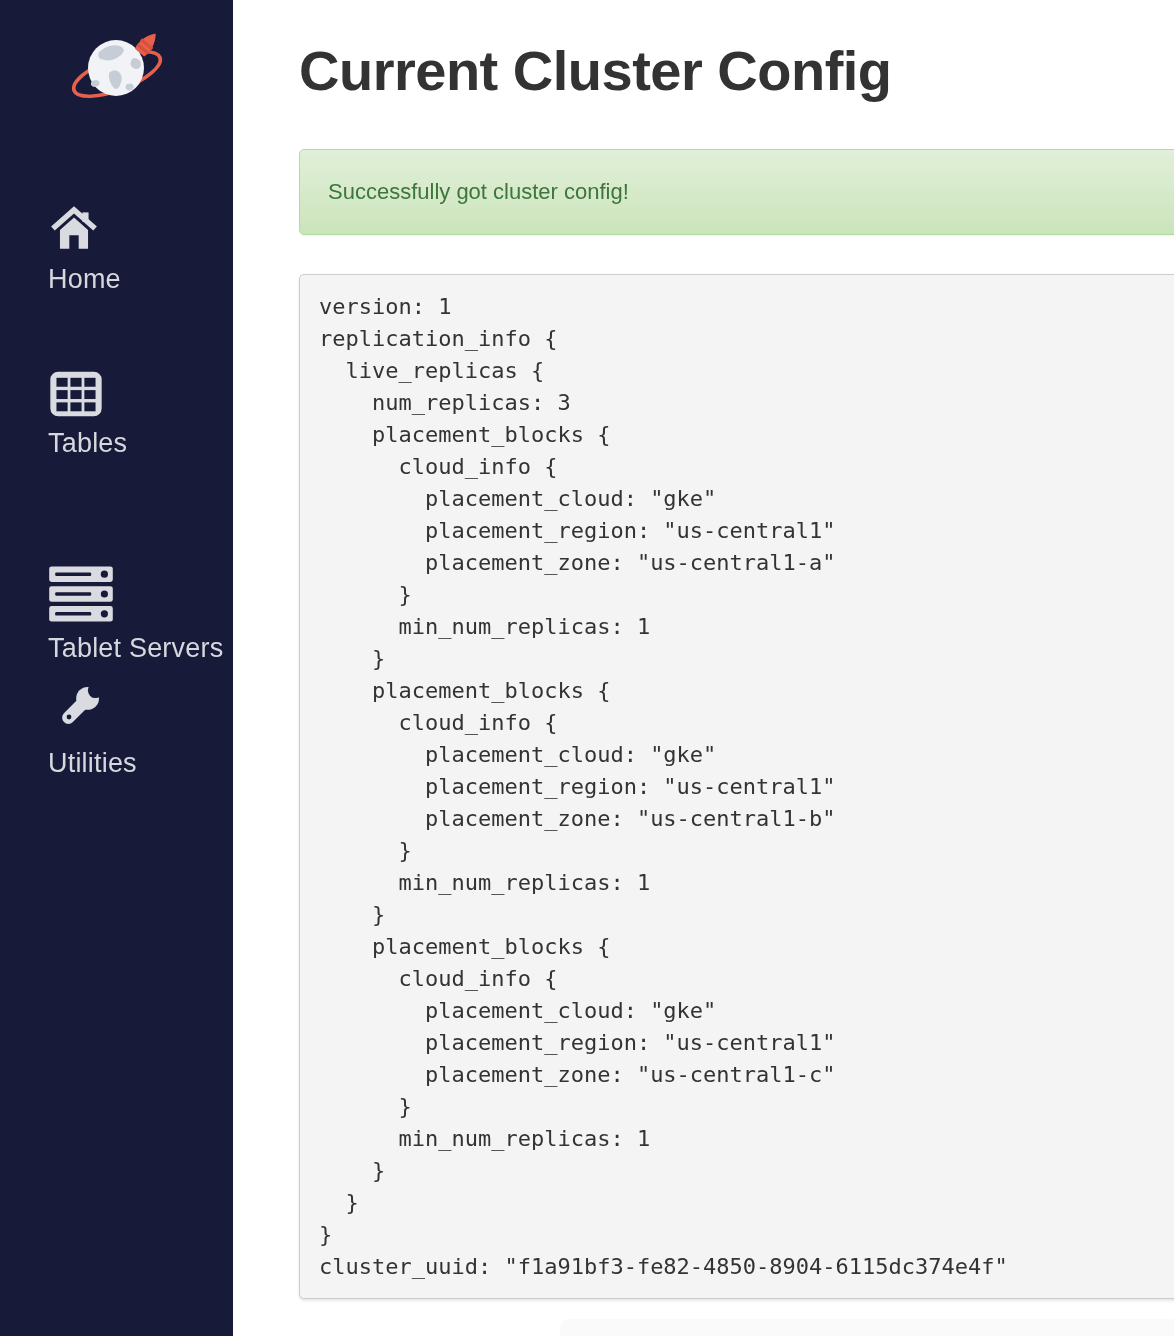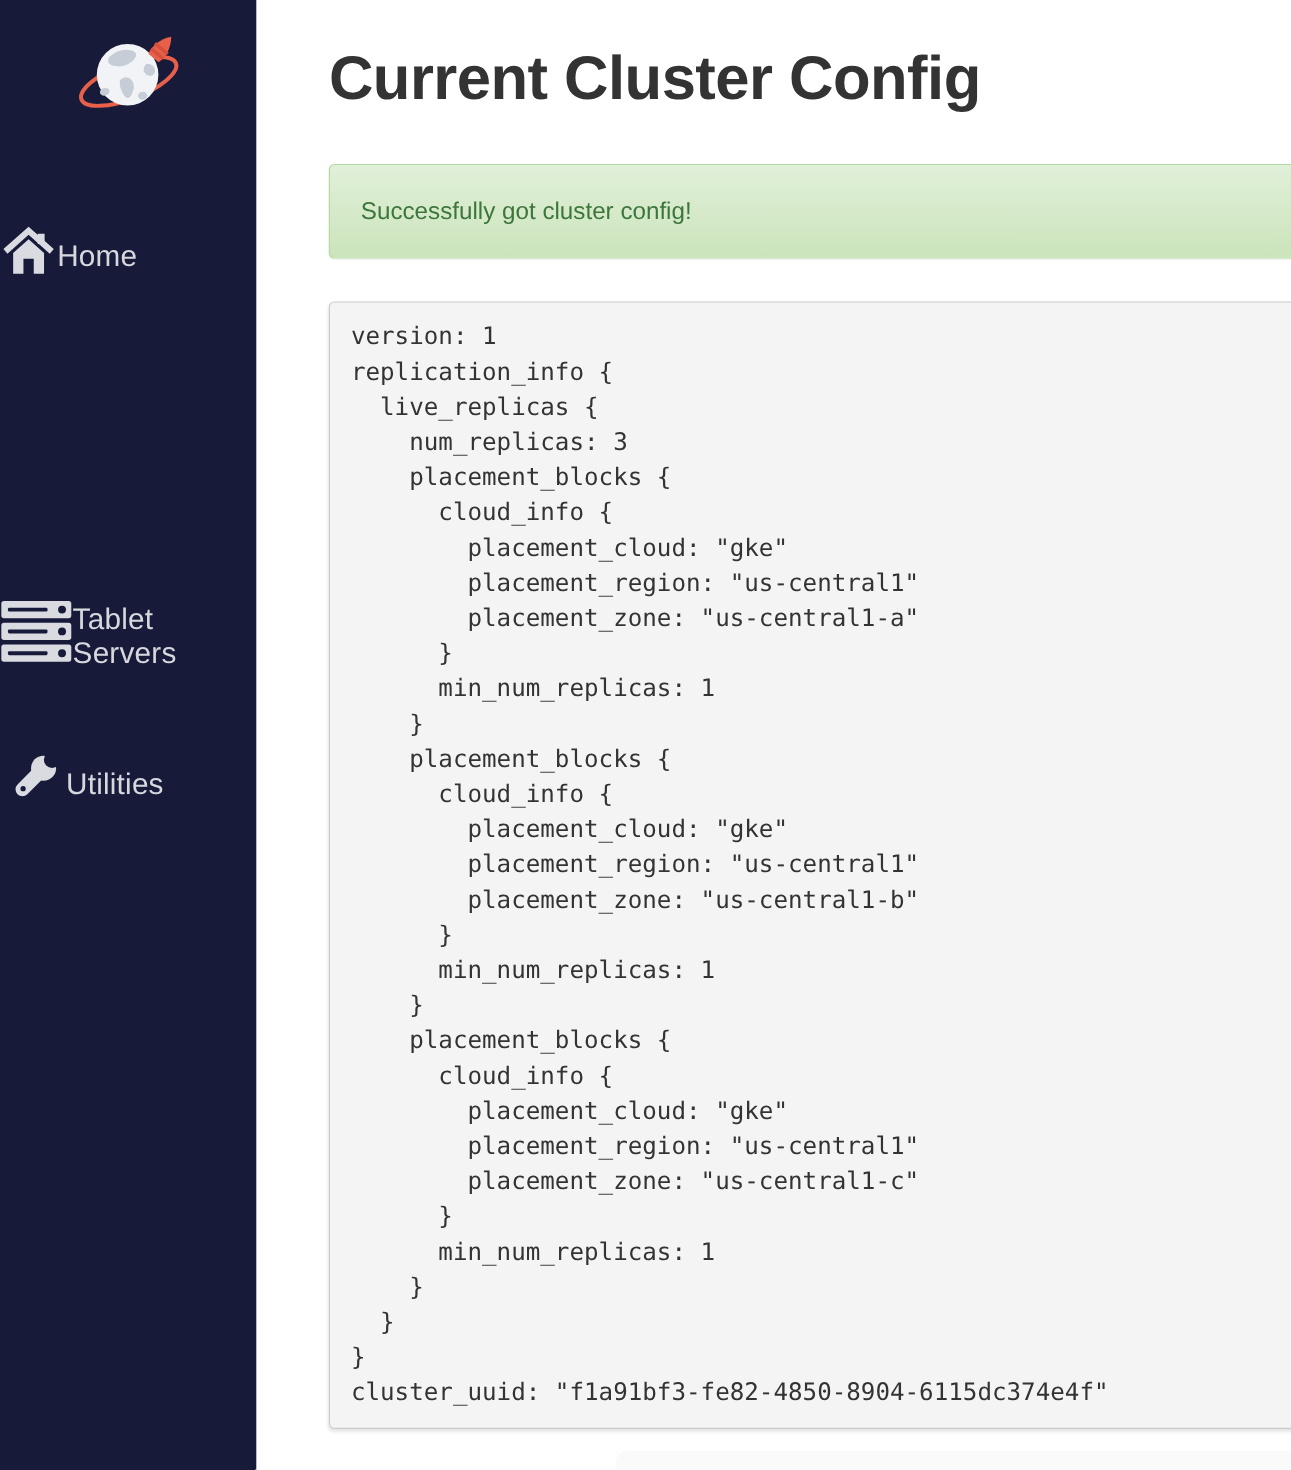--- a/index.html
+++ b/index.html
@@ -17,22 +17,22 @@
     background: #171b39;
   }
   .logo {
     position: absolute; top: 28px; left: 50%;
     transform: translateX(-50%);
     width: 100px; height: 80px;
     cursor: pointer;
   }
   .nav-item {
     position: absolute; left: 0; width: 100%;
-    display: flex; align-items: center;
-    text-decoration: none; cursor: pointer;
+    display: flex; flex-direction: column; align-items: flex-start;
+    text-decoration: none; cursor: pointer; padding-left: 48px;
   }
   .nav-label {
     margin-top: 10px;
     font-size: 27px;
     color: #d6d8de;
     letter-spacing: 0.2px;
   }
   .icon svg { display: block; }
   
   .content {
@@ -111,22 +111,41 @@
     <span class="icon">
       <svg width="52" height="52" viewBox="0 0 100 100" fill="#d9dbe1">
         <path d="M66 20 h12 v18 h-12 z"></path>
         <path d="M50 8 L6 47 L13 55 L50 22 L87 55 L94 47 Z"></path>
         <path d="M23 54 L50 30 L77 54 L77 90 L59 90 L59 64 L41 64 L41 90 L23 90 Z"></path>
       </svg>
     </span>
     <span class="nav-label">Home</span>
   </a>
 
-
-  <a class="nav-item" style="top:538px">
+  <a class="nav-item" style="top:370px">
+    <span class="icon">
+      <svg width="56" height="48" viewBox="0 0 100 86">
+        <rect x="4" y="3" width="92" height="80" rx="14" fill="#d9dbe1"></rect>
+        <g fill="#171b39">
+          <rect x="15" y="14" width="20" height="16"></rect>
+            <rect x="40" y="14" width="20" height="16"></rect>
+            <rect x="65" y="14" width="20" height="16"></rect>
+          <rect x="15" y="36" width="20" height="16"></rect>
+            <rect x="40" y="36" width="20" height="16"></rect>
+            <rect x="65" y="36" width="20" height="16"></rect>
+          <rect x="15" y="58" width="20" height="16"></rect>
+            <rect x="40" y="58" width="20" height="16"></rect>
+            <rect x="65" y="58" width="20" height="16"></rect>
+        </g>
+      </svg>
+    </span>
+    <span class="nav-label">Tables</span>
+  </a>
+
+  <a class="nav-item" style="top:565px">
     <span class="icon">
       <svg width="66" height="58" viewBox="0 0 110 96">
         <g>
           <rect x="2" y="2" width="106" height="26" rx="4" fill="#d9dbe1"></rect>
           <rect x="12" y="12" width="60" height="6" rx="2" fill="#171b39"></rect>
           <circle cx="94" cy="15" r="6" fill="#171b39"></circle>
         </g>
         <g>
           <rect x="2" y="35" width="106" height="26" rx="4" fill="#d9dbe1"></rect>
           <rect x="12" y="45" width="60" height="6" rx="2" fill="#171b39"></rect>

